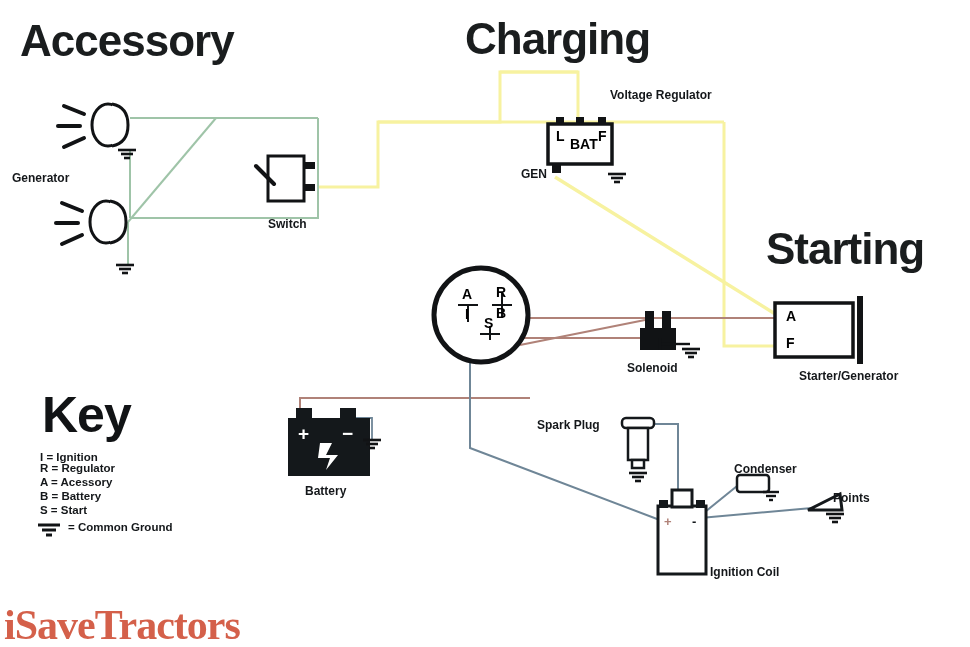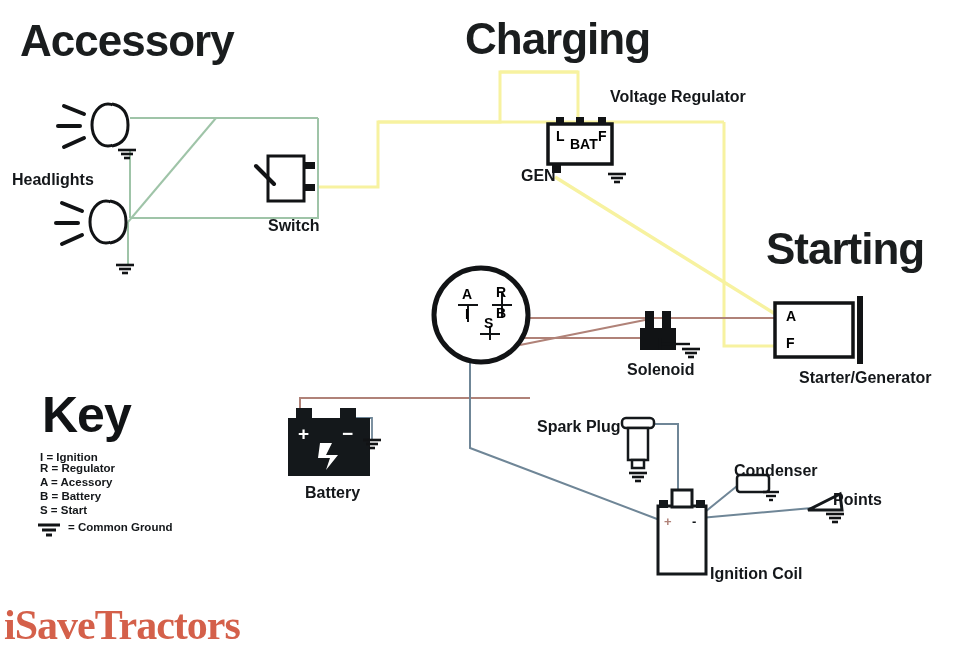--- a/index.html
+++ b/index.html
@@ -37,21 +37,21 @@
     font-family: "Liberation Sans", sans-serif;
     font-weight: bold;
     font-size: 50px;
     color: #111315;
     letter-spacing: -1px;
   }
   .comp-label {
     position: absolute;
     font-family: "Liberation Sans", sans-serif;
     font-weight: bold;
-    font-size: 16px;
+    font-size: 12px;
     color: #14171a;
     white-space: nowrap;
   }
   .term-label {
     position: absolute;
     font-family: "Liberation Sans", sans-serif;
     font-weight: bold;
     font-size: 14px;
     color: #000000;
     white-space: nowrap;
@@ -279,21 +279,21 @@
       <line x1="42" y1="530" x2="56" y2="530" stroke="#111315" stroke-width="3"></line>
       <line x1="46" y1="535" x2="52" y2="535" stroke="#111315" stroke-width="3"></line>
     </g>
   </svg>
 
   <div class="section-heading" style="left:20px; top:16px;">Accessory</div>
   <div class="section-heading" style="left:766px; top:224px;">Starting</div>
   <div class="section-heading" style="left:465px; top:14px;">Charging</div>
   <div class="key-title" style="left:42px; top:386px;">Key</div>
 
-  <div class="comp-label" style="left:12px; top:171px;">Headlights</div>
+  <div class="comp-label" style="left:12px; top:171px;">Generator</div>
   <div class="comp-label" style="left:268px; top:217px;">Switch</div>
   <div class="comp-label" style="left:610px; top:88px;">Voltage Regulator</div>
   <div class="comp-label" style="left:521px; top:167px;">GEN</div>
   <div class="comp-label" style="left:799px; top:369px;">Starter/Generator</div>
   <div class="comp-label" style="left:627px; top:361px;">Solenoid</div>
   <div class="comp-label" style="left:305px; top:484px;">Battery</div>
   <div class="comp-label" style="left:537px; top:418px;">Spark Plug</div>
   <div class="comp-label" style="left:734px; top:462px;">Condenser</div>
   <div class="comp-label" style="left:833px; top:491px;">Points</div>
   <div class="comp-label" style="left:710px; top:565px;">Ignition Coil</div>

